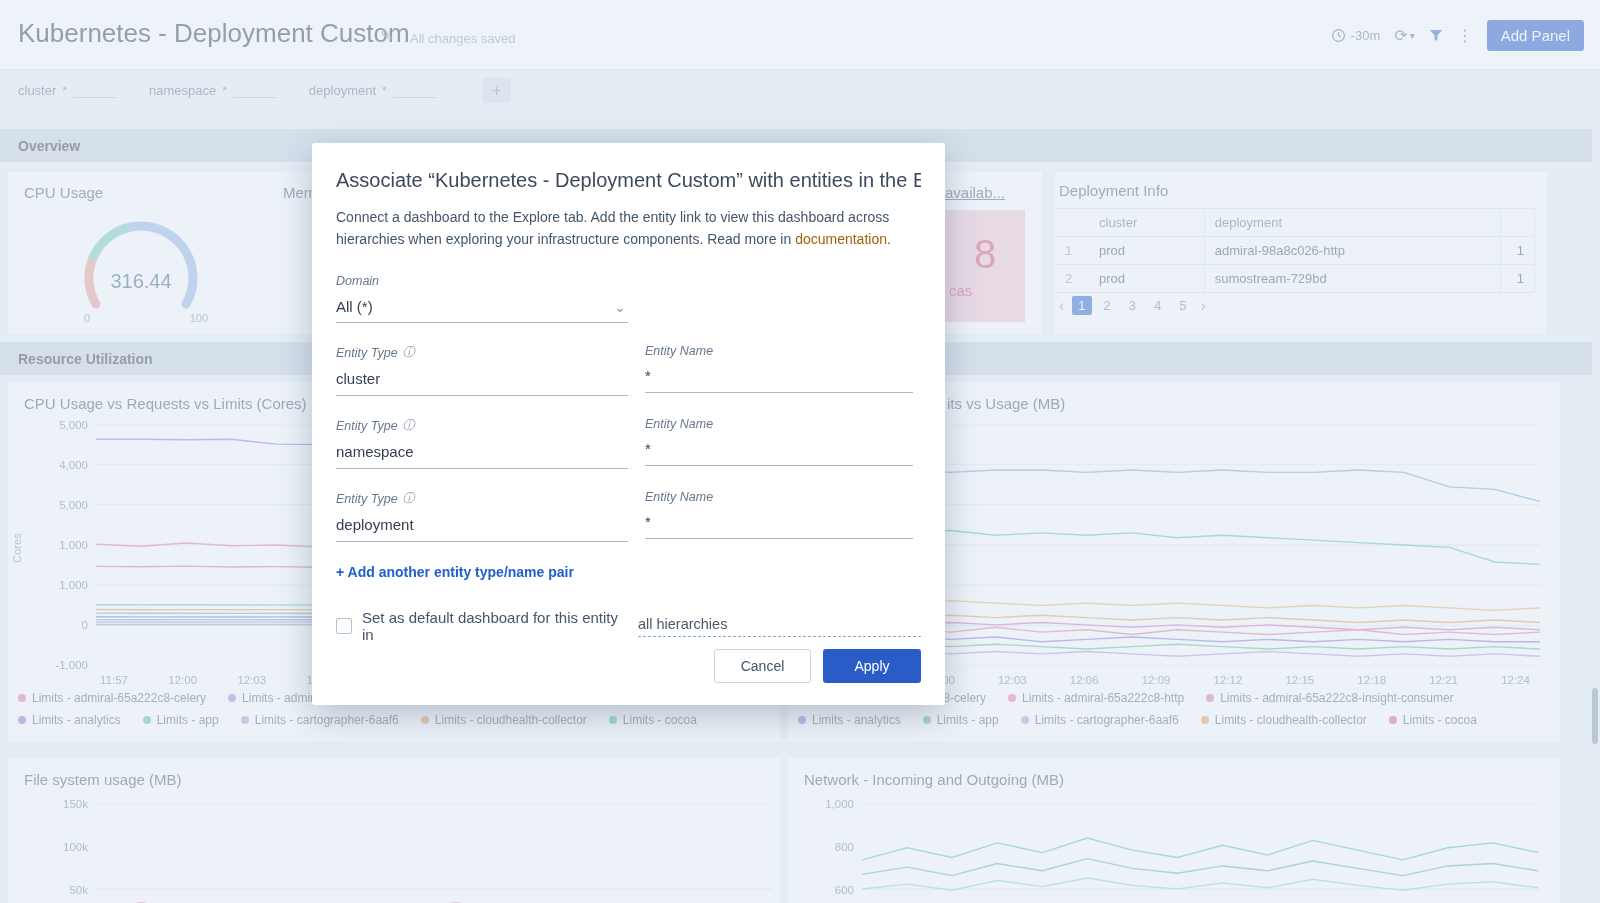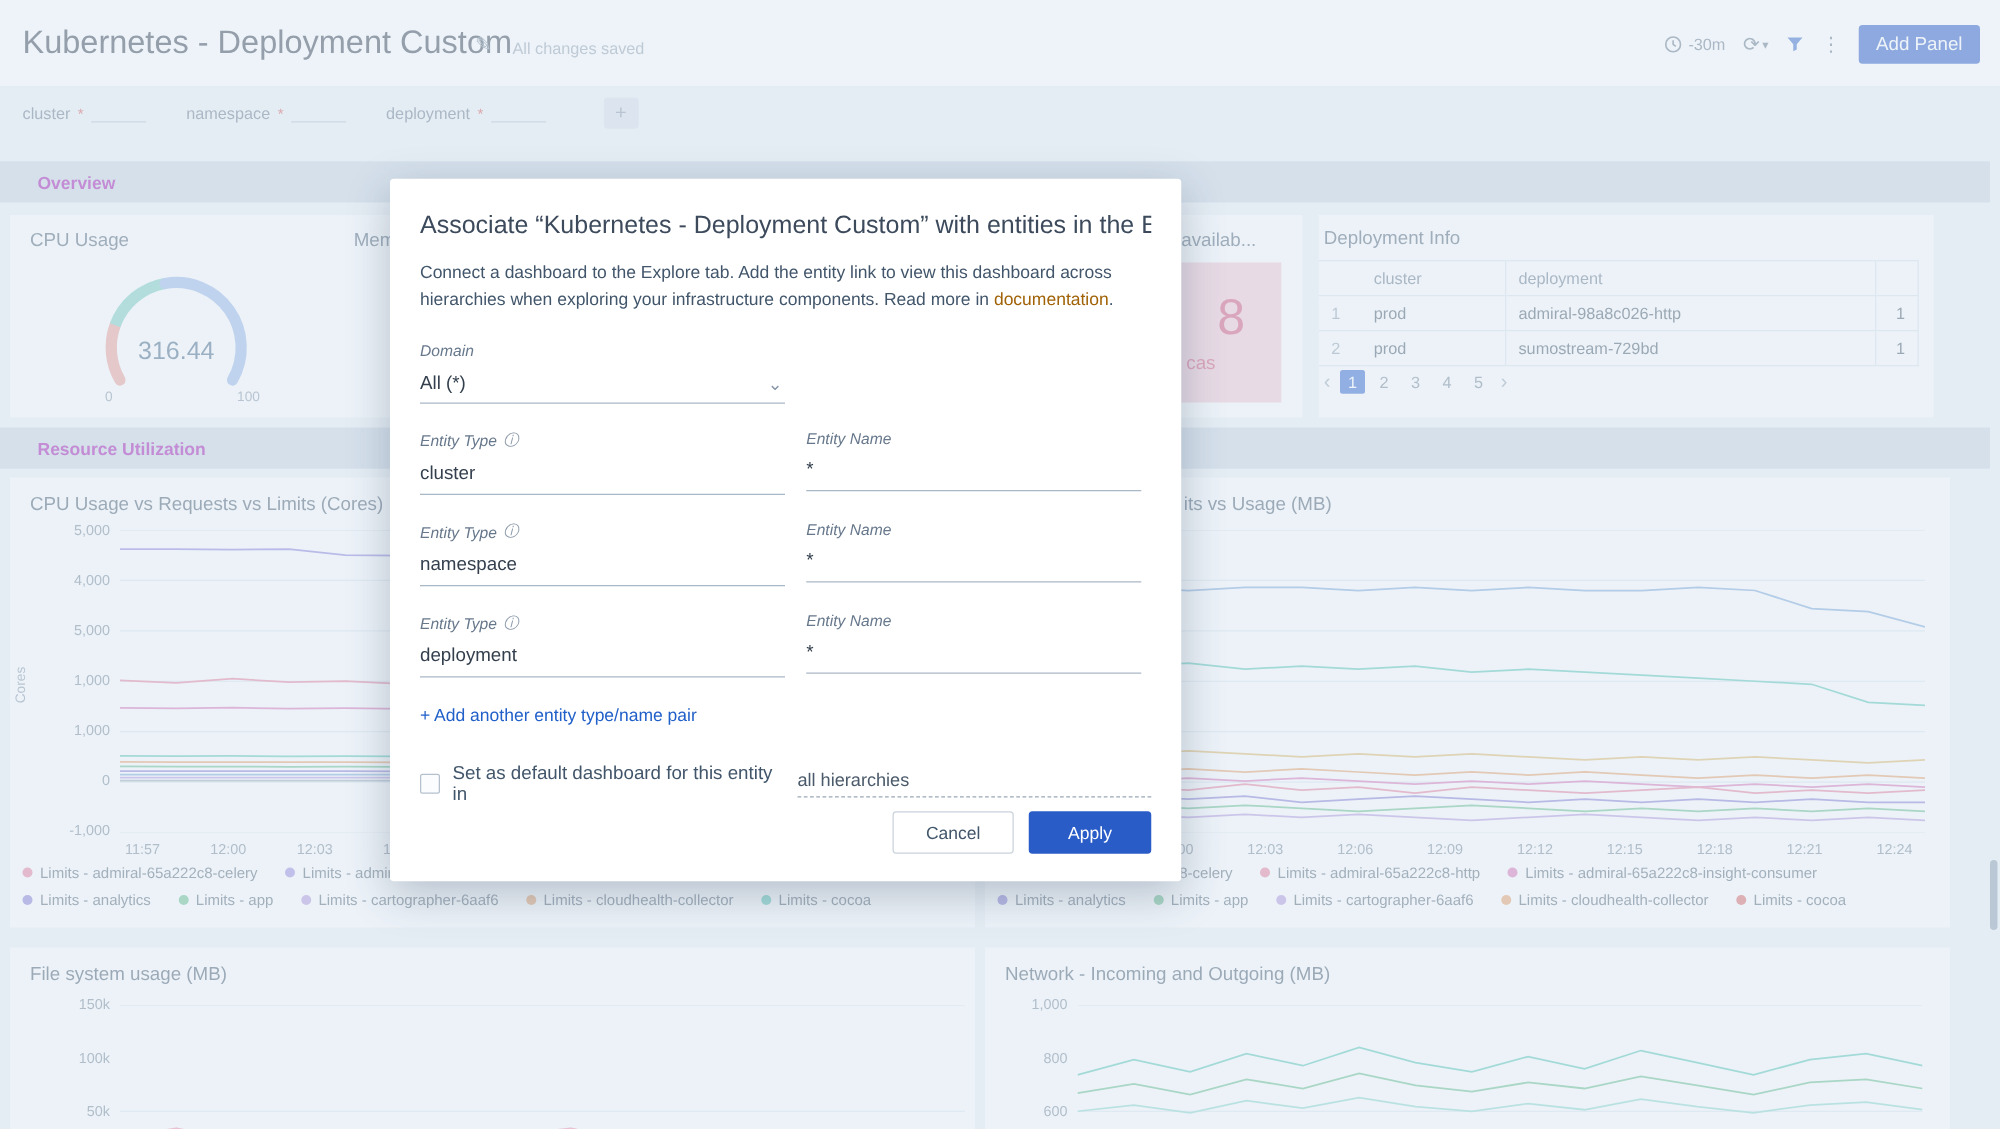--- a/index.html
+++ b/index.html
@@ -18,39 +18,39 @@
   .add-panel { background:#2a5cc7; color:#fff; border:none; border-radius:3px; font-size:15px; padding:7px 14px; font-family:inherit; cursor:pointer; }
 
   .filter-bar { position:absolute; left:0; top:70px; width:1600px; height:45px; }
   .filters { position:absolute; left:18px; top:12px; display:flex; align-items:flex-start; gap:32px; }
   .filter { display:flex; align-items:flex-end; gap:6px; }
   .filter label { font-size:13px; color:#6b7a8d; }
   .req { color:#d45b5b; font-size:12px; }
   .filter input { width:44px; border:none; border-bottom:1px solid #b6c3d1; background:transparent; height:16px; outline:none; }
   .add-filter { width:28px; height:25px; background:#d9e1ea; border:none; border-radius:3px; color:#8a98a8; font-size:16px; margin-left:14px; margin-top:-4px; cursor:pointer; }
 
-  .section-bar { position:absolute; left:0; width:1592px; height:33px; background:#c9d6e3; display:flex; align-items:center; padding-left:30px; font-size:14px; color:#a21caf; font-weight:bold; }
+  .section-bar { position:absolute; left:0; width:1592px; height:33px; background:#c9d6e3; display:flex; align-items:center; padding-left:18px; font-size:14px; color:#404040; font-weight:bold; }
   .sec-overview { top:129px; }
   .sec-resource { top:342px; }
 
   .panel { position:absolute; background:#fcfdfe; }
   .panel-title { font-size:15px; color:#54667a; }
 
   .p-gauge { left:8px; top:172px; width:262px; height:162px; }
   .p-gauge .panel-title { position:absolute; left:16px; top:12px; }
   .gauge-wrap { position:absolute; left:58px; top:36px; width:150px; height:120px; }
   .gauge-value { position:absolute; left:0; top:62px; width:150px; text-align:center; font-size:20px; color:#4a6a8a; }
   .gauge-min { position:absolute; left:18px; top:104px; font-size:11px; color:#8a98a8; }
   .gauge-max { position:absolute; right:8px; top:104px; font-size:11px; color:#8a98a8; }
 
   .p-mem { left:270px; top:172px; width:648px; height:162px; }
   .p-mem .panel-title { position:absolute; left:13px; top:12px; }
 
   .p-avail { left:920px; top:172px; width:122px; height:162px; }
-  .p-avail .panel-title { position:absolute; left:25px; top:12px; }
+  .p-avail .panel-title { position:absolute; left:25px; top:12px;text-decoration:underline; }
   .avail-tile { position:absolute; left:25px; top:38px; width:80px; height:112px; background:#f1c8d4; }
   .avail-value { position:absolute; left:0; top:22px; width:80px; text-align:center; font-size:40px; color:#d5567c; }
   .avail-caption { position:absolute; left:4px; top:72px; font-size:15px; color:#d5567c; }
 
   .p-depinfo { left:1055px; top:172px; width:492px; height:162px; }
   .p-depinfo .panel-title { position:absolute; left:4px; top:10px; }
   .dep-table { position:absolute; left:0; top:36px; width:480px; border-collapse:collapse; font-size:13px; }
   .dep-table th { font-weight:normal; color:#6b7a8d; text-align:left; border:1px solid #dce5ee; border-left:none; padding:6px 10px; }
   .dep-table td { color:#4a5a6a; border:1px solid #dce5ee; border-left:none; padding:6px 10px; }
   .dep-table .num { color:#93a1b0; width:34px; border-right:none; }
@@ -95,21 +95,21 @@
   .m-title { font-size:20px; font-weight:normal; color:#3c4a5c; white-space:nowrap; overflow:hidden; }
   .m-desc { margin-top:15px; font-size:14px; color:#42566b; line-height:1.55; max-width:560px; }
   .m-desc a { color:#a16207; text-decoration:none; cursor:pointer; }
   .f-label { font-size:12.5px; color:#67788c; display:flex; align-items:center; gap:5px;font-style:italic; }
   .info-ico { font-size:12px; color:#8a98a8; }
   .domain-block { margin-top:24px; width:292px; }
   .select { margin-top:4px; display:flex; justify-content:space-between; align-items:center; border-bottom:1px solid #a9b8c6; padding:6px 2px 7px 0; font-size:15px; color:#333f4d; cursor:pointer; }
   .select .chev { color:#8a98a8; font-size:14px; }
   .pair-row { display:grid; grid-template-columns:292px 268px; column-gap:17px; margin-top:21px; }
   .pair-row input { border:none; border-bottom:1px solid #a9b8c6; background:transparent; width:100%; font-size:15px; color:#333f4d; padding:7px 0 8px 0; margin-top:2px; outline:none; font-family:inherit; }
-  .add-pair { display:inline-block; margin-top:22px; font-size:14px; color:#2160c9; font-weight:normal; cursor:pointer; }
+  .add-pair { display:inline-block; margin-top:22px; font-size:14px; color:#2160c9; font-weight:bold; cursor:pointer; }
   .default-row { margin-top:28px; display:flex; align-items:center; gap:10px; }
   .checkbox { width:16px; height:16px; border:1.5px solid #b5c0cd; border-radius:2px; background:#fbfcfd; flex:0 0 auto; cursor:pointer; }
   .default-lbl { font-size:15px; color:#42566b; }
   .hier { margin-left:6px; font-size:14.5px; color:#4a5a6a; border-bottom:1px dashed #9aa8b6; width:296px; padding-bottom:4px; cursor:pointer; }
   .btn-row { position:absolute; right:24px; bottom:22px; display:flex; gap:12px; }
   .btn { height:34px; border-radius:3px; font-size:14px; font-family:inherit; cursor:pointer; }
   .btn-cancel { width:97px; background:#ffffff; border:1px solid #c9d2dc; color:#42566b; }
   .btn-apply { width:98px; background:#2a5cc7; border:none; color:#ffffff; }
 </style>
 </head>

